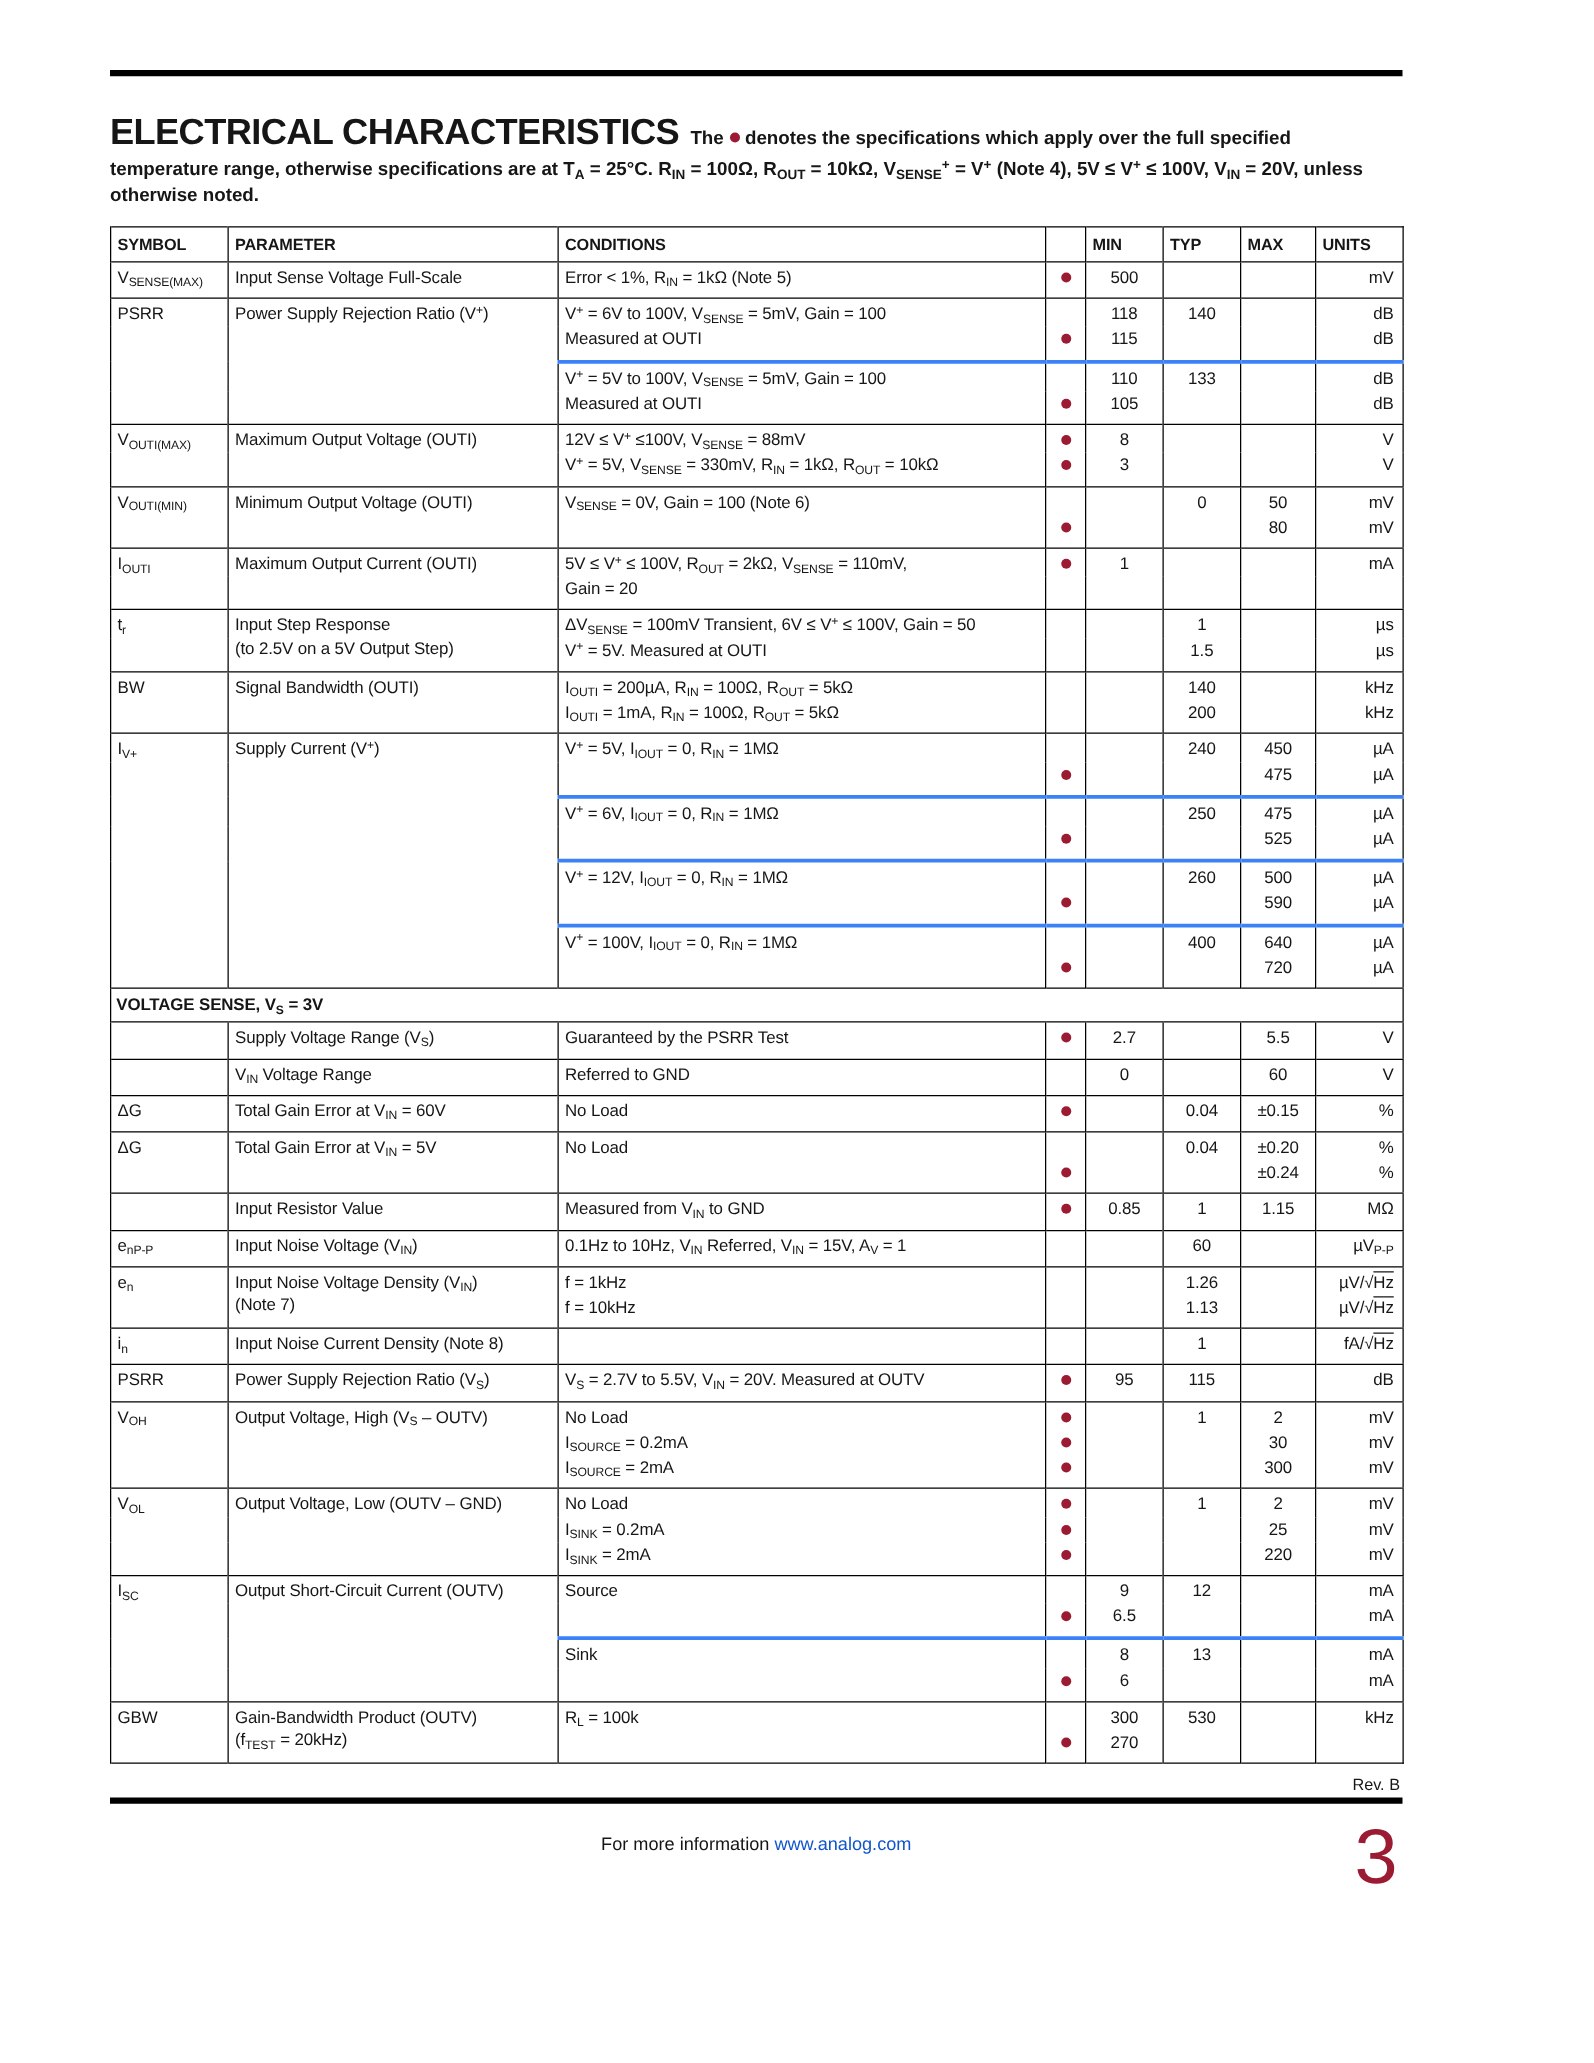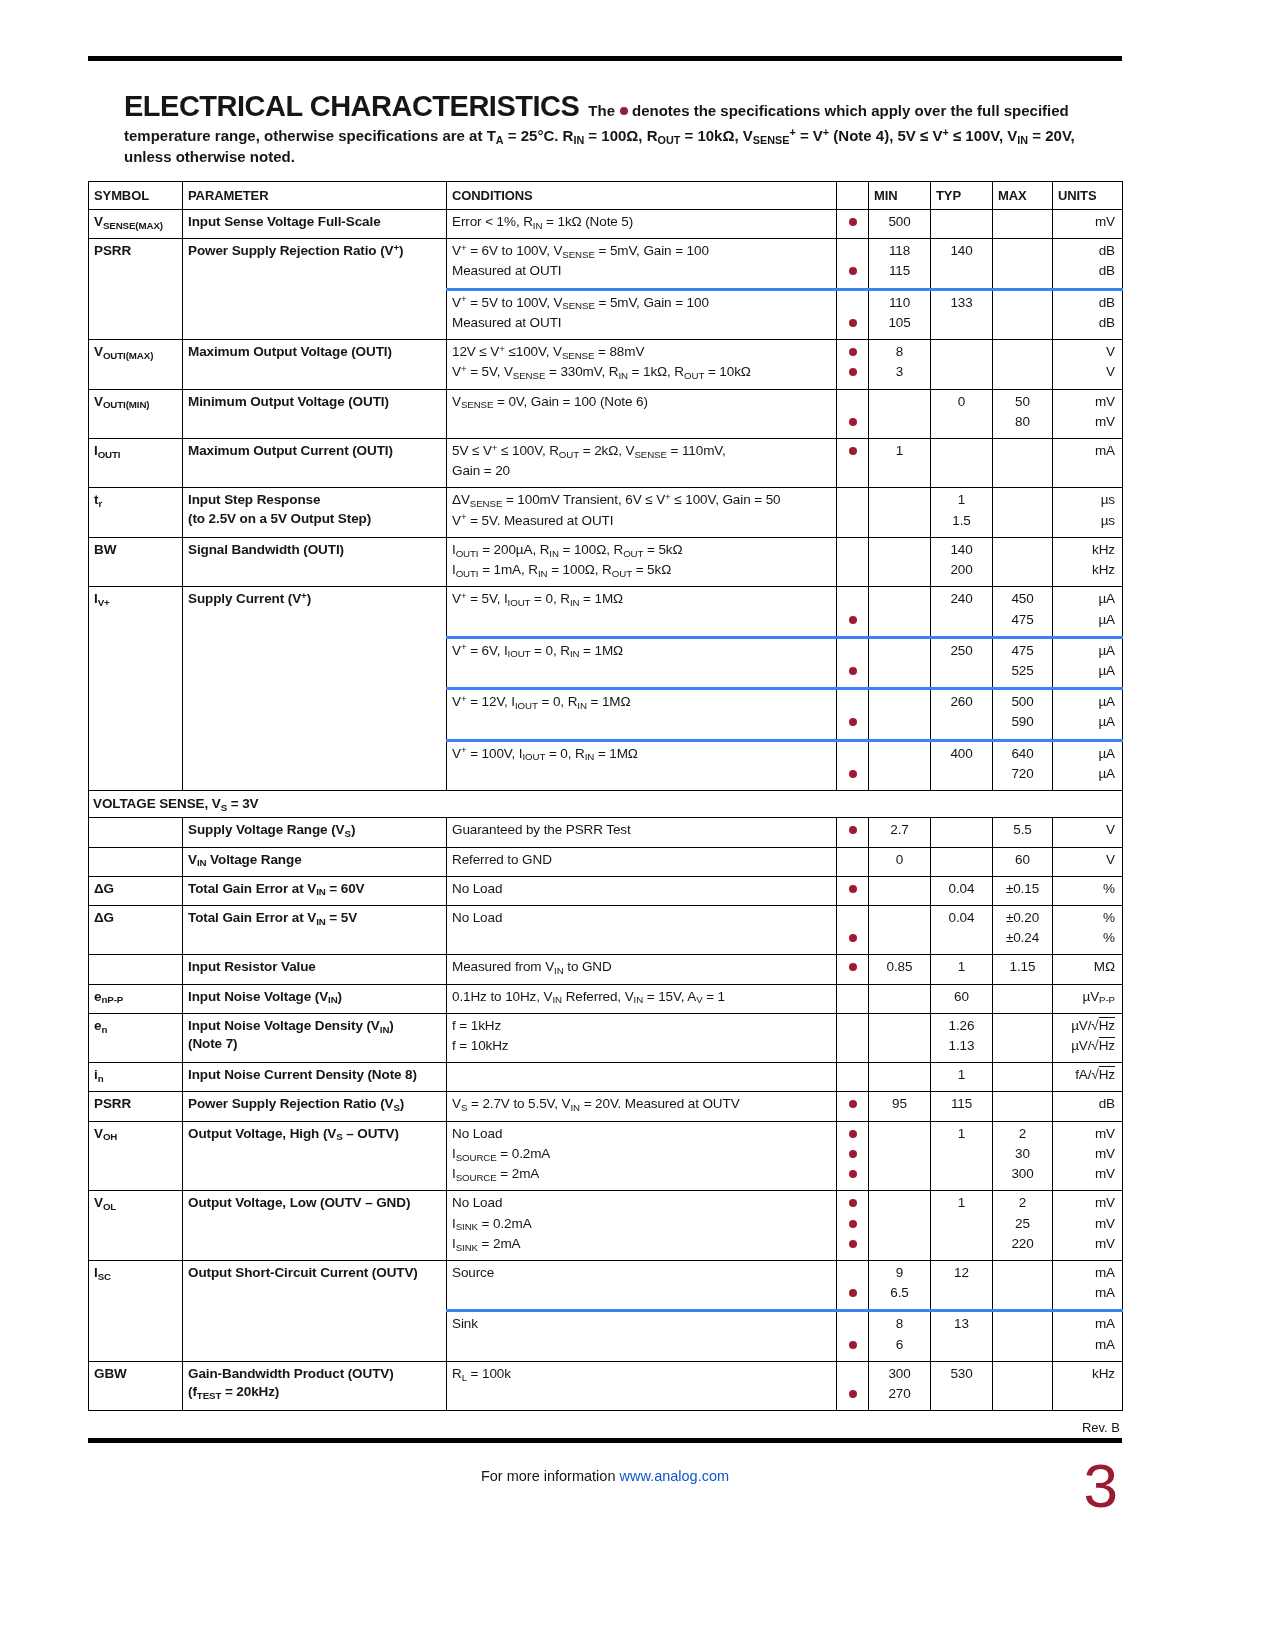--- a/index.html
+++ b/index.html
@@ -8,37 +8,37 @@
     --ink:#161616;
   }
   html,body{margin:0;padding:0;}
   body{
     width:1275px;height:1650px;overflow:hidden;background:#ffffff;
     font-family:"Liberation Sans",sans-serif;color:var(--ink);
   }
   .page{width:1034px;margin-left:88px;padding-top:56px;}
   .part-number{text-align:right;font-size:37px;line-height:1;letter-spacing:.5px;color:#1b1b1b;margin-bottom:10px;}
   .rule-thick{height:5px;background:#000;}
-  .ec{display:block;margin-top:26px;line-height:1.32;margin-left:36px;}
+  .ec{display:block;margin-top:26px;line-height:1.32;}
   .ec-title{font-size:29px;font-weight:bold;letter-spacing:-.5px;margin-right:9px;}
   .ec-intro{font-size:15px;font-weight:bold;}
   .inline-dot{margin:0 4px 2px 5px;vertical-align:middle;}
   table.spec{
     border-collapse:collapse;width:1034px;table-layout:fixed;margin-top:14px;
     border:1.5px solid #000;font-size:13.5px;line-height:1.35;letter-spacing:-.1px;
   }
   th,td{vertical-align:top;border-left:1px solid #000;}
   th{font-size:13px;font-weight:bold;text-align:left;padding:5px 5px 4px 5px;}
   th.h-min,th.h-typ,th.h-max,th.h-units{}
   td{padding:1px 5px;}
   tr.row-start>td{border-top:1.5px solid #000;}
   tr.inner-sep>td{border-top:3px solid #3b82f6;}
   tr.block-begin>td{padding-top:3px;}
   tr.block-end>td{padding-bottom:7px;}
-  .c-sym,.c-par{padding-top:3px;font-weight:bold;}
+  .c-sym,.c-par{padding-top:3px;}
   .c-num{text-align:center;}
   .c-units{text-align:right;padding-right:7px;}
   .c-dot{text-align:center;}
   .dot{display:inline-block;width:8px;height:8px;border-radius:50%;background:var(--accent);}
   sub,sup{font-size:72%;line-height:0;}
   sub{vertical-align:baseline;position:relative;top:.28em;}
   sup{vertical-align:baseline;position:relative;top:-.45em;}
   .ol{text-decoration:overline;margin-top:24px;}
   .section-row td{font-weight:bold;padding:4px 5px 4px 4px;}
   .rev{text-align:right;font-size:13px;margin:9px 2px 3px 0;}

